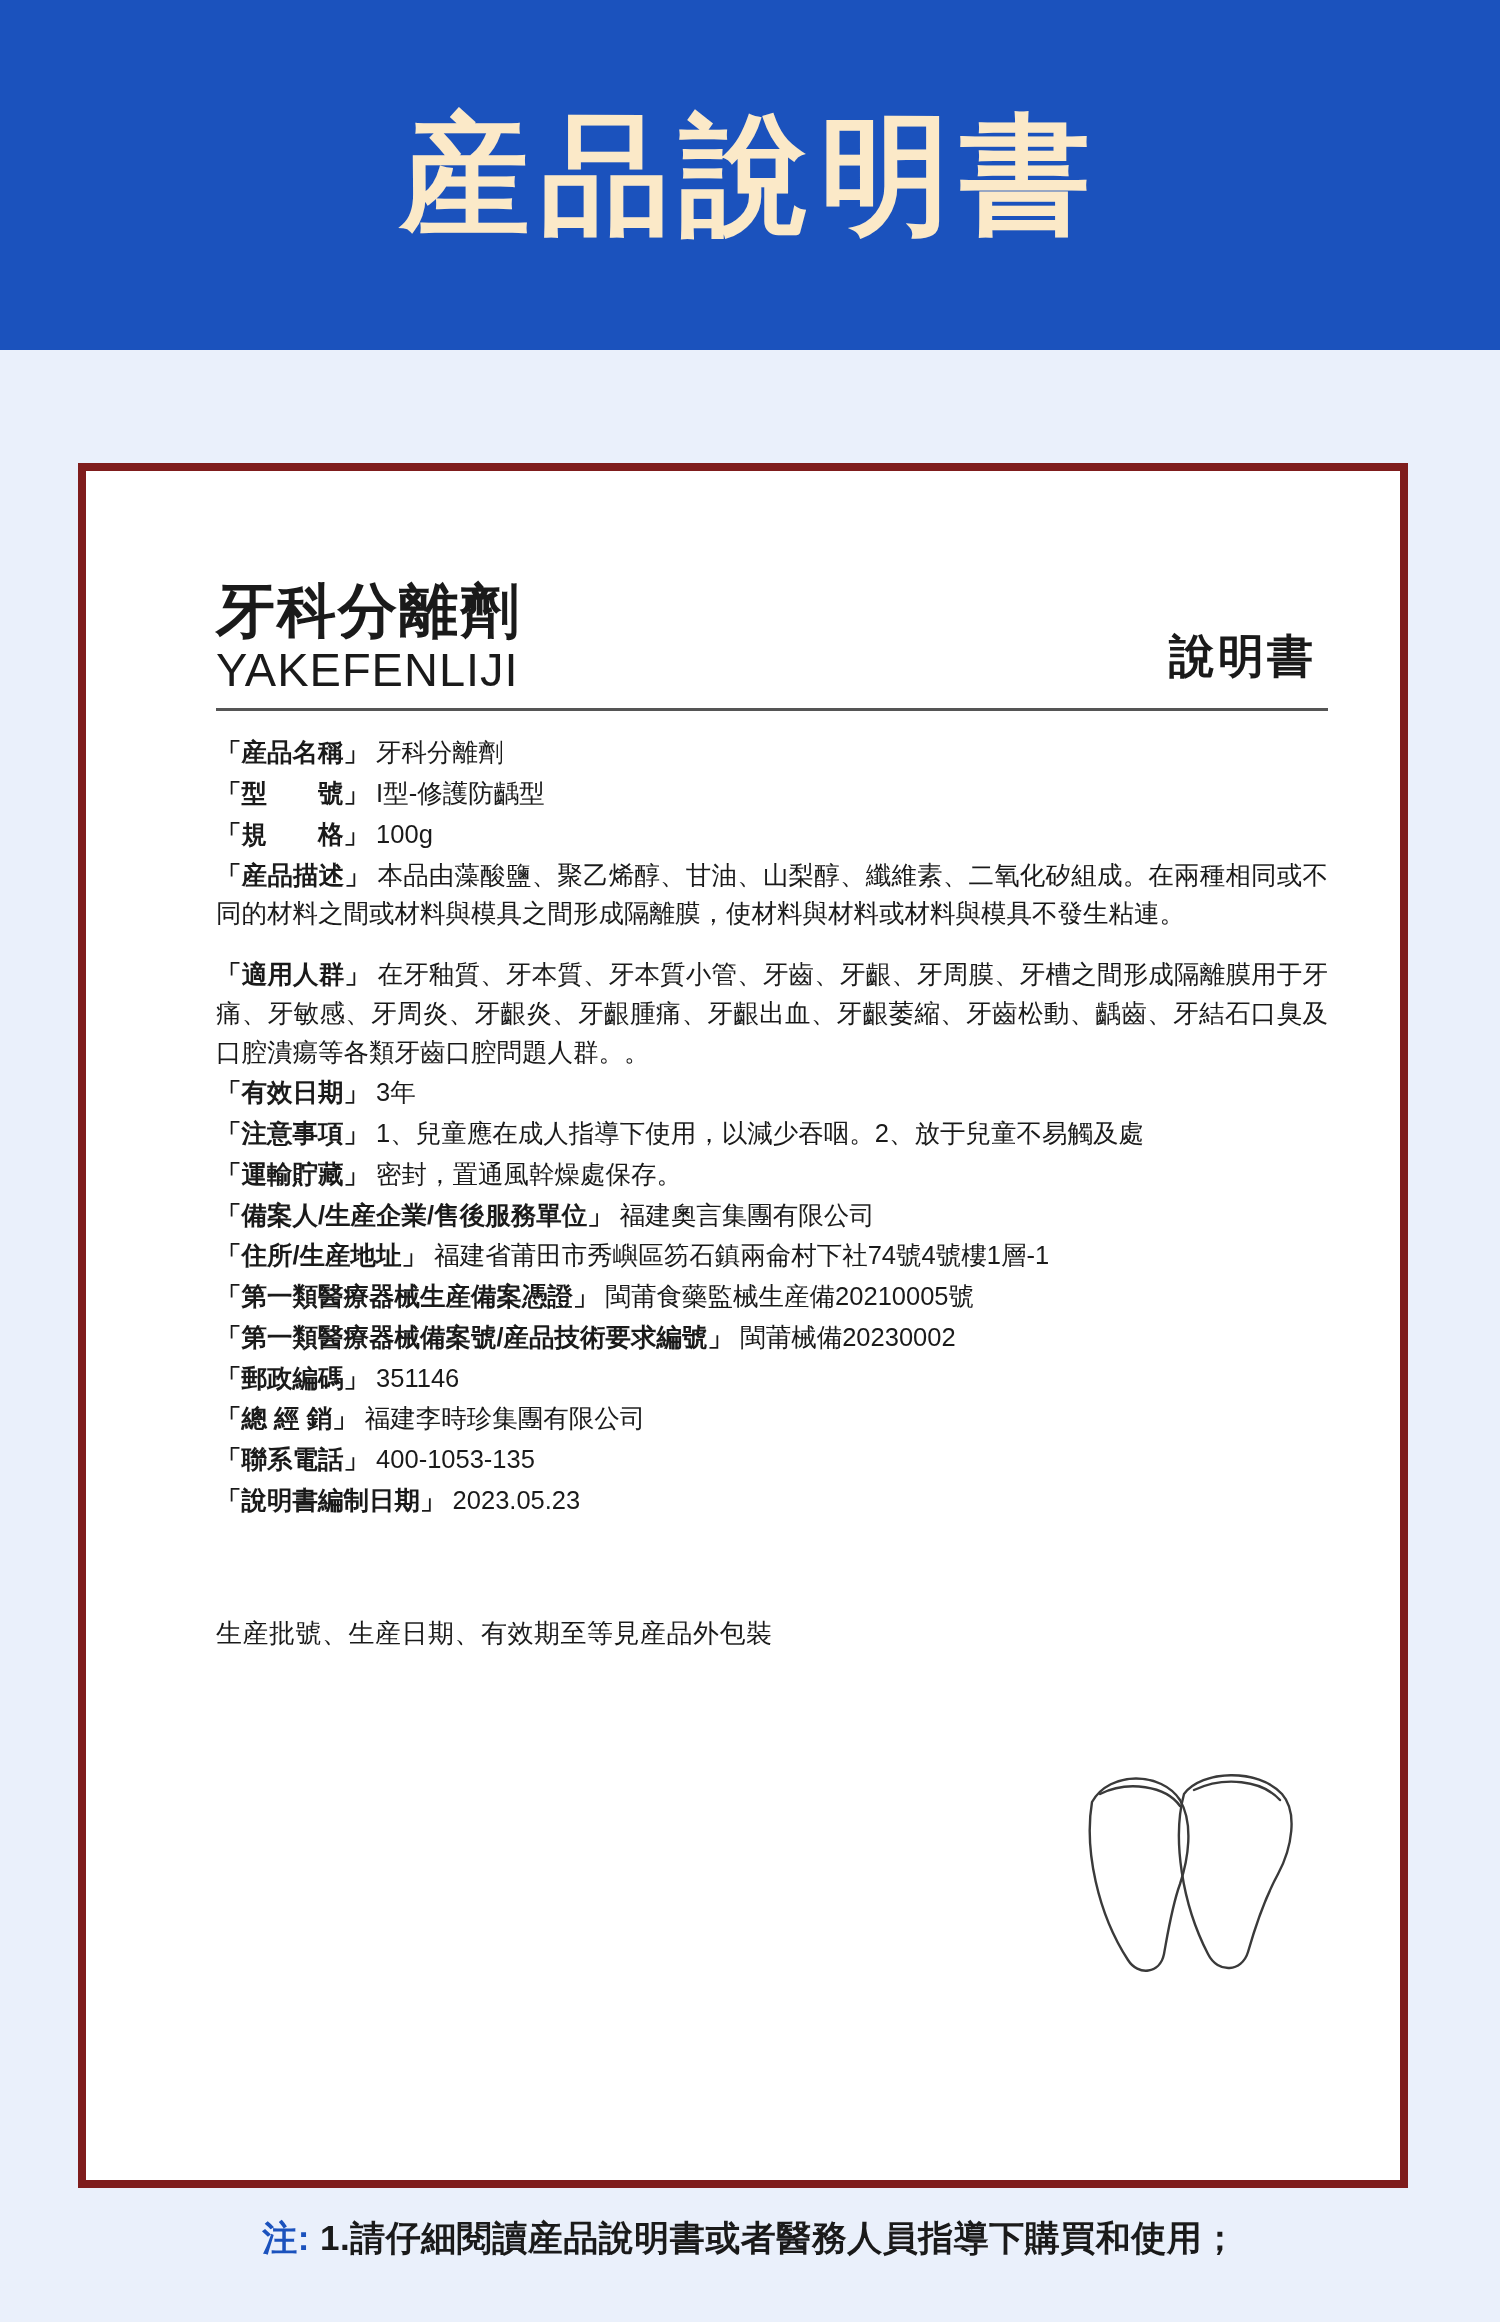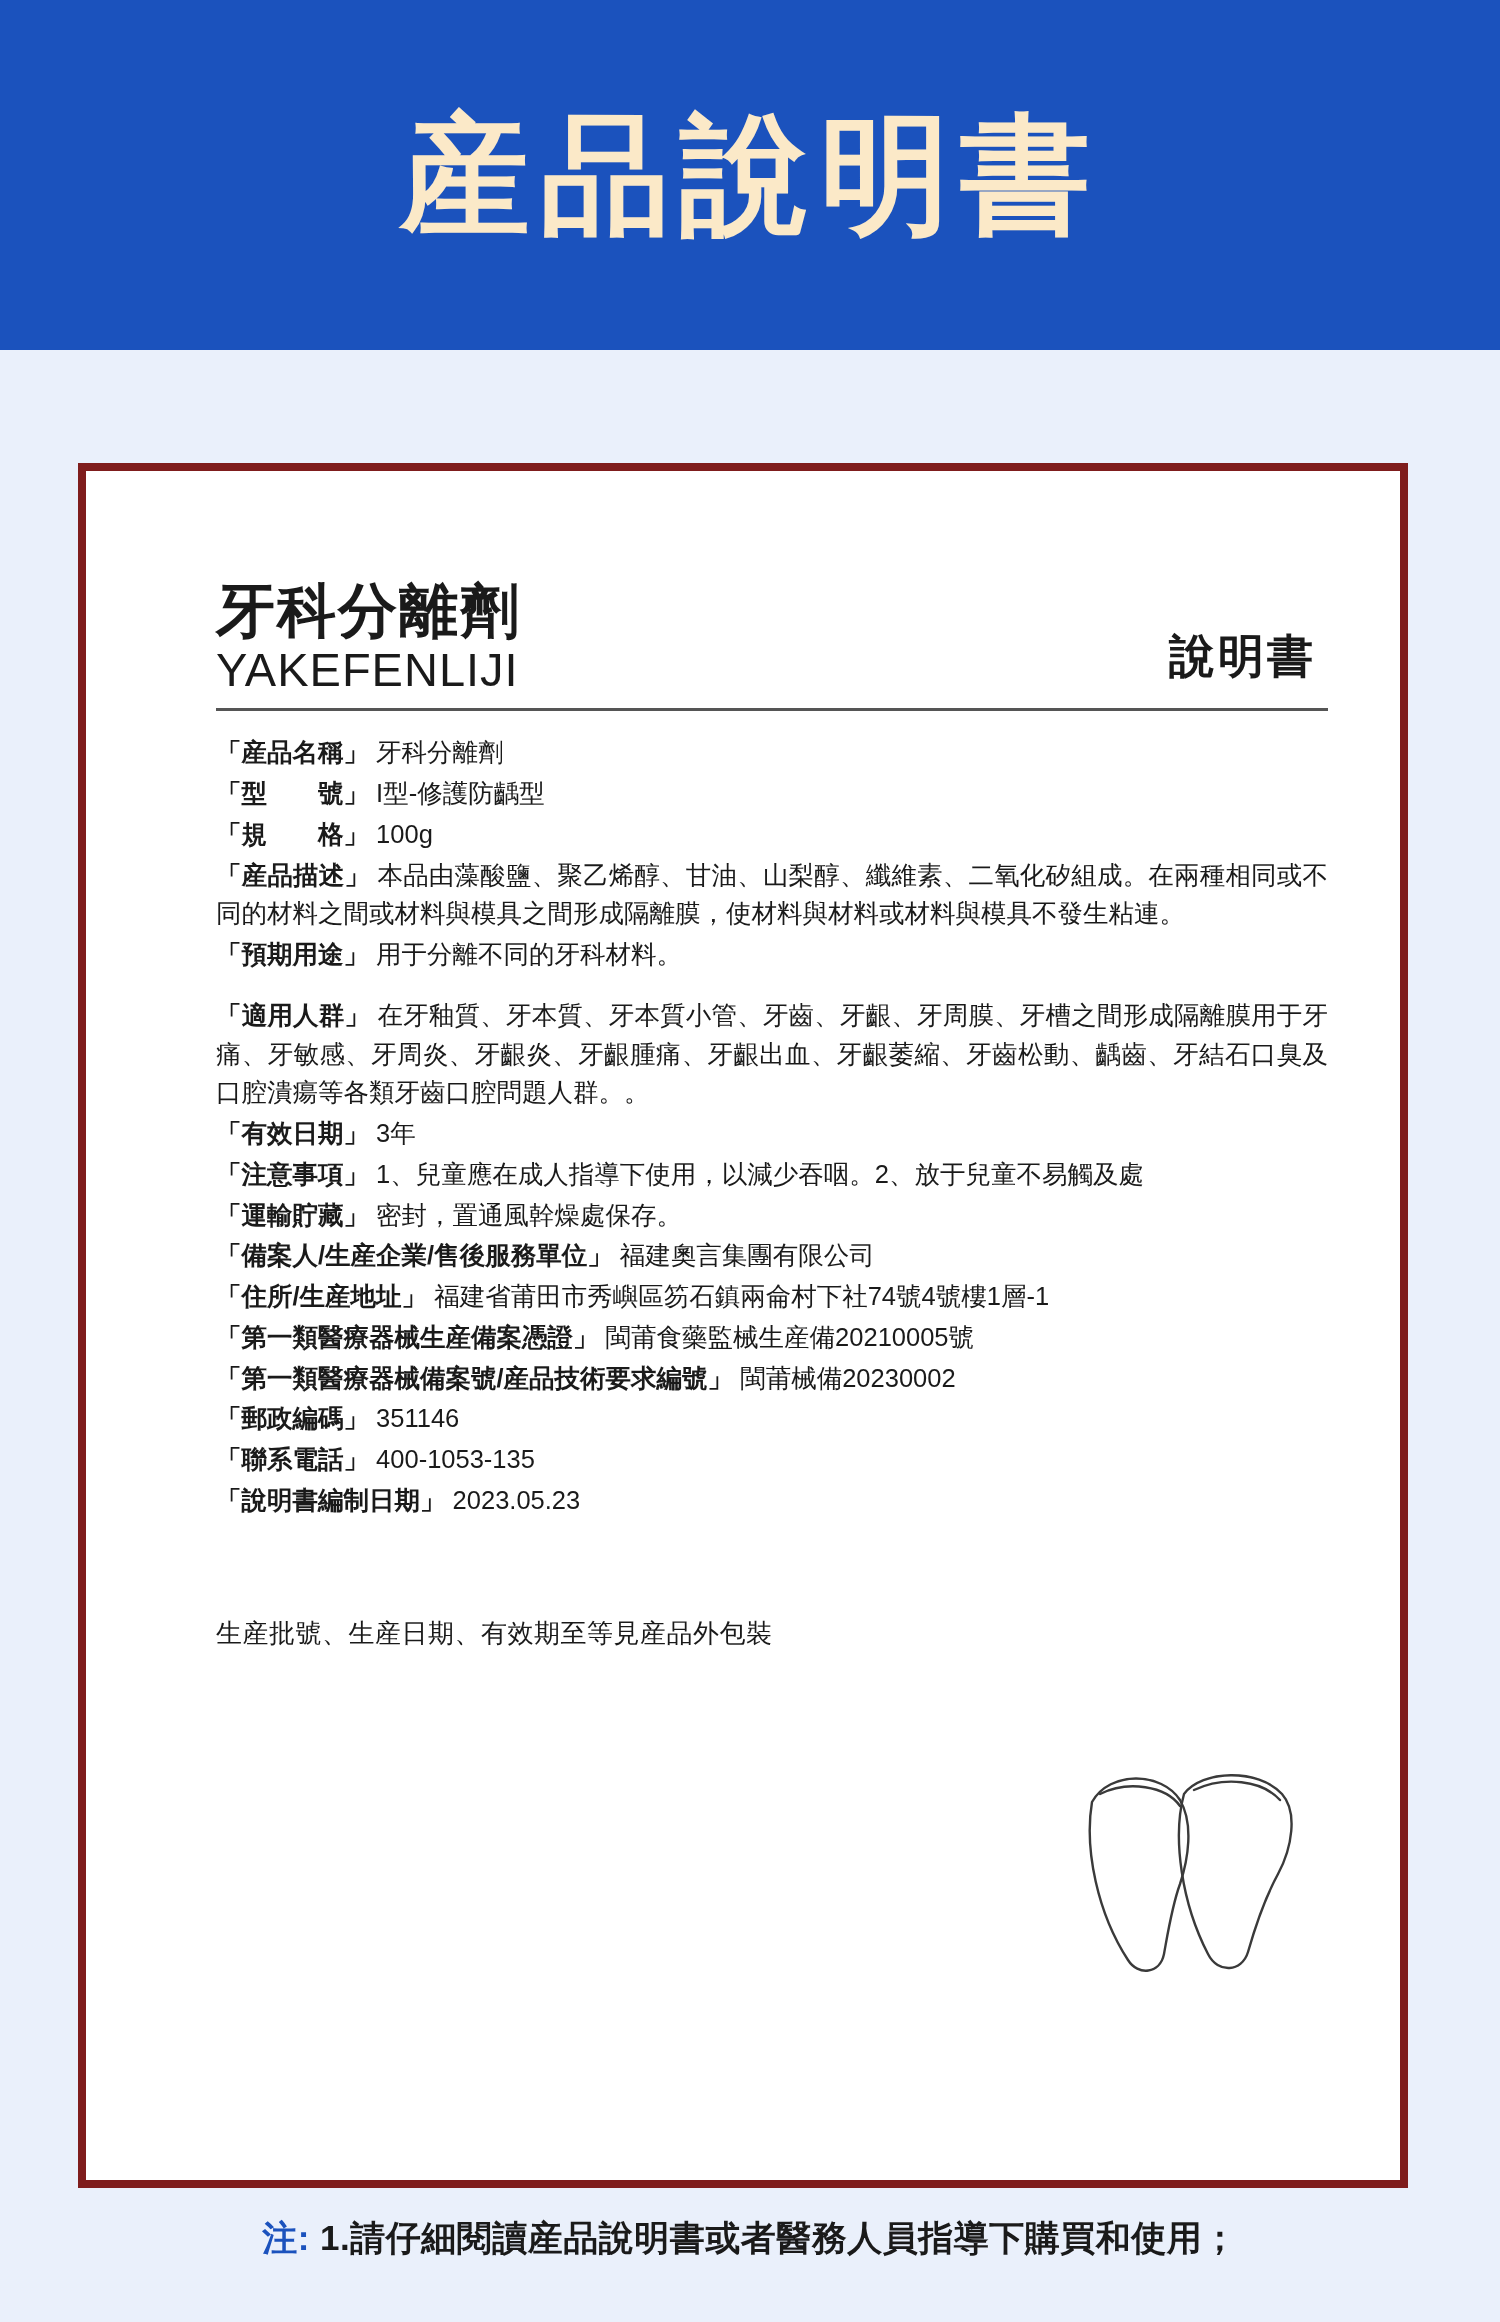--- a/index.html
+++ b/index.html
@@ -210,24 +210,20 @@
           <span class="field-value">I型-修護防齲型</span>
         </p>
         <p class="field-line">
           <span class="field-label">「規　　格」</span>
           <span class="field-value">100g</span>
         </p>
         <p class="field-line">
           <span class="field-label">「産品描述」</span>
           <span class="field-value">本品由藻酸鹽、聚乙烯醇、甘油、山梨醇、纖維素、二氧化矽組成。在兩種相同或不同的材料之間或材料與模具之間形成隔離膜，使材料與材料或材料與模具不發生粘連。</span>
         </p>
-        <p class="field-line">
-          <span class="field-label">「預期用途」</span>
-          <span class="field-value">用于分離不同的牙科材料。</span>
-        </p>
       </div>
 
 
       <div class="fields">
         <p class="field-line">
           <span class="field-label">「適用人群」</span>
           <span class="field-value">在牙釉質、牙本質、牙本質小管、牙齒、牙齦、牙周膜、牙槽之間形成隔離膜用于牙痛、牙敏感、牙周炎、牙齦炎、牙齦腫痛、牙齦出血、牙齦萎縮、牙齒松動、齲齒、牙結石口臭及口腔潰瘍等各類牙齒口腔問題人群。。</span>
         </p>
         <p class="field-line">
           <span class="field-label">「有效日期」</span>
@@ -253,20 +249,24 @@
           <span class="field-label">「第一類醫療器械生産備案憑證」</span>
           <span class="field-value">閩莆食藥監械生産備20210005號</span>
         </p>
         <p class="field-line">
           <span class="field-label">「第一類醫療器械備案號/産品技術要求編號」</span>
           <span class="field-value">閩莆械備20230002</span>
         </p>
         <p class="field-line">
           <span class="field-label">「郵政編碼」</span>
           <span class="field-value">351146</span>
+        </p>
+        <p class="field-line">
+          <span class="field-label">「總 經 銷」</span>
+          <span class="field-value">福建李時珍集團有限公司</span>
         </p>
         <p class="field-line">
           <span class="field-label">「聯系電話」</span>
           <span class="field-value">400-1053-135</span>
         </p>
         <p class="field-line">
           <span class="field-label">「說明書編制日期」</span>
           <span class="field-value">2023.05.23</span>
         </p>
       </div>

